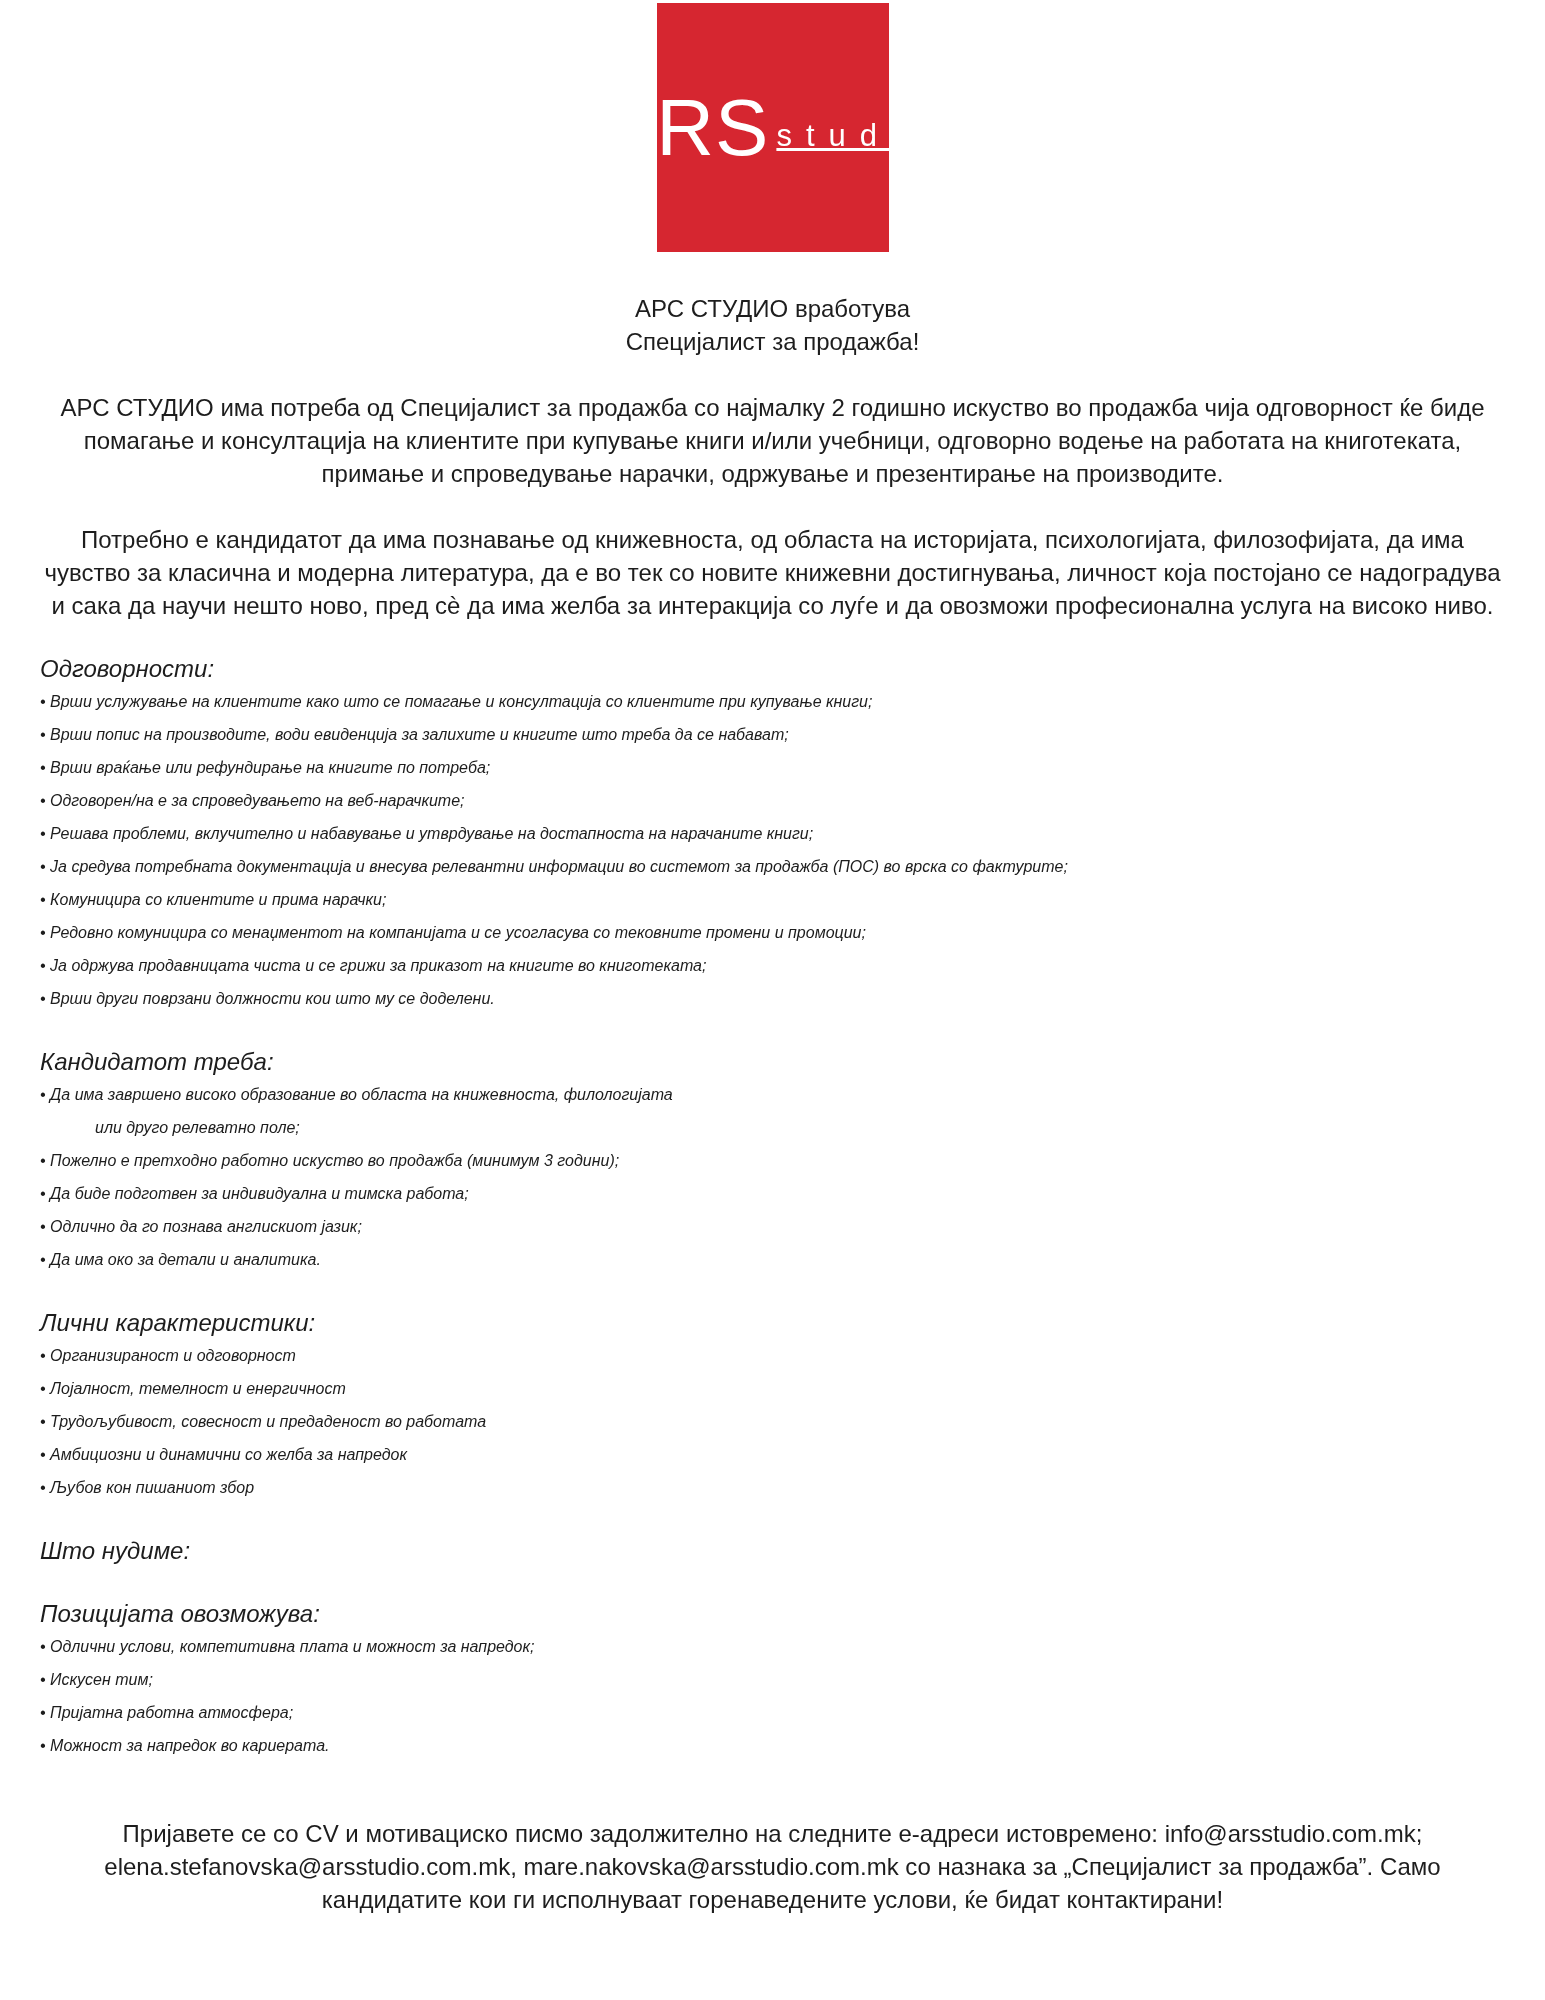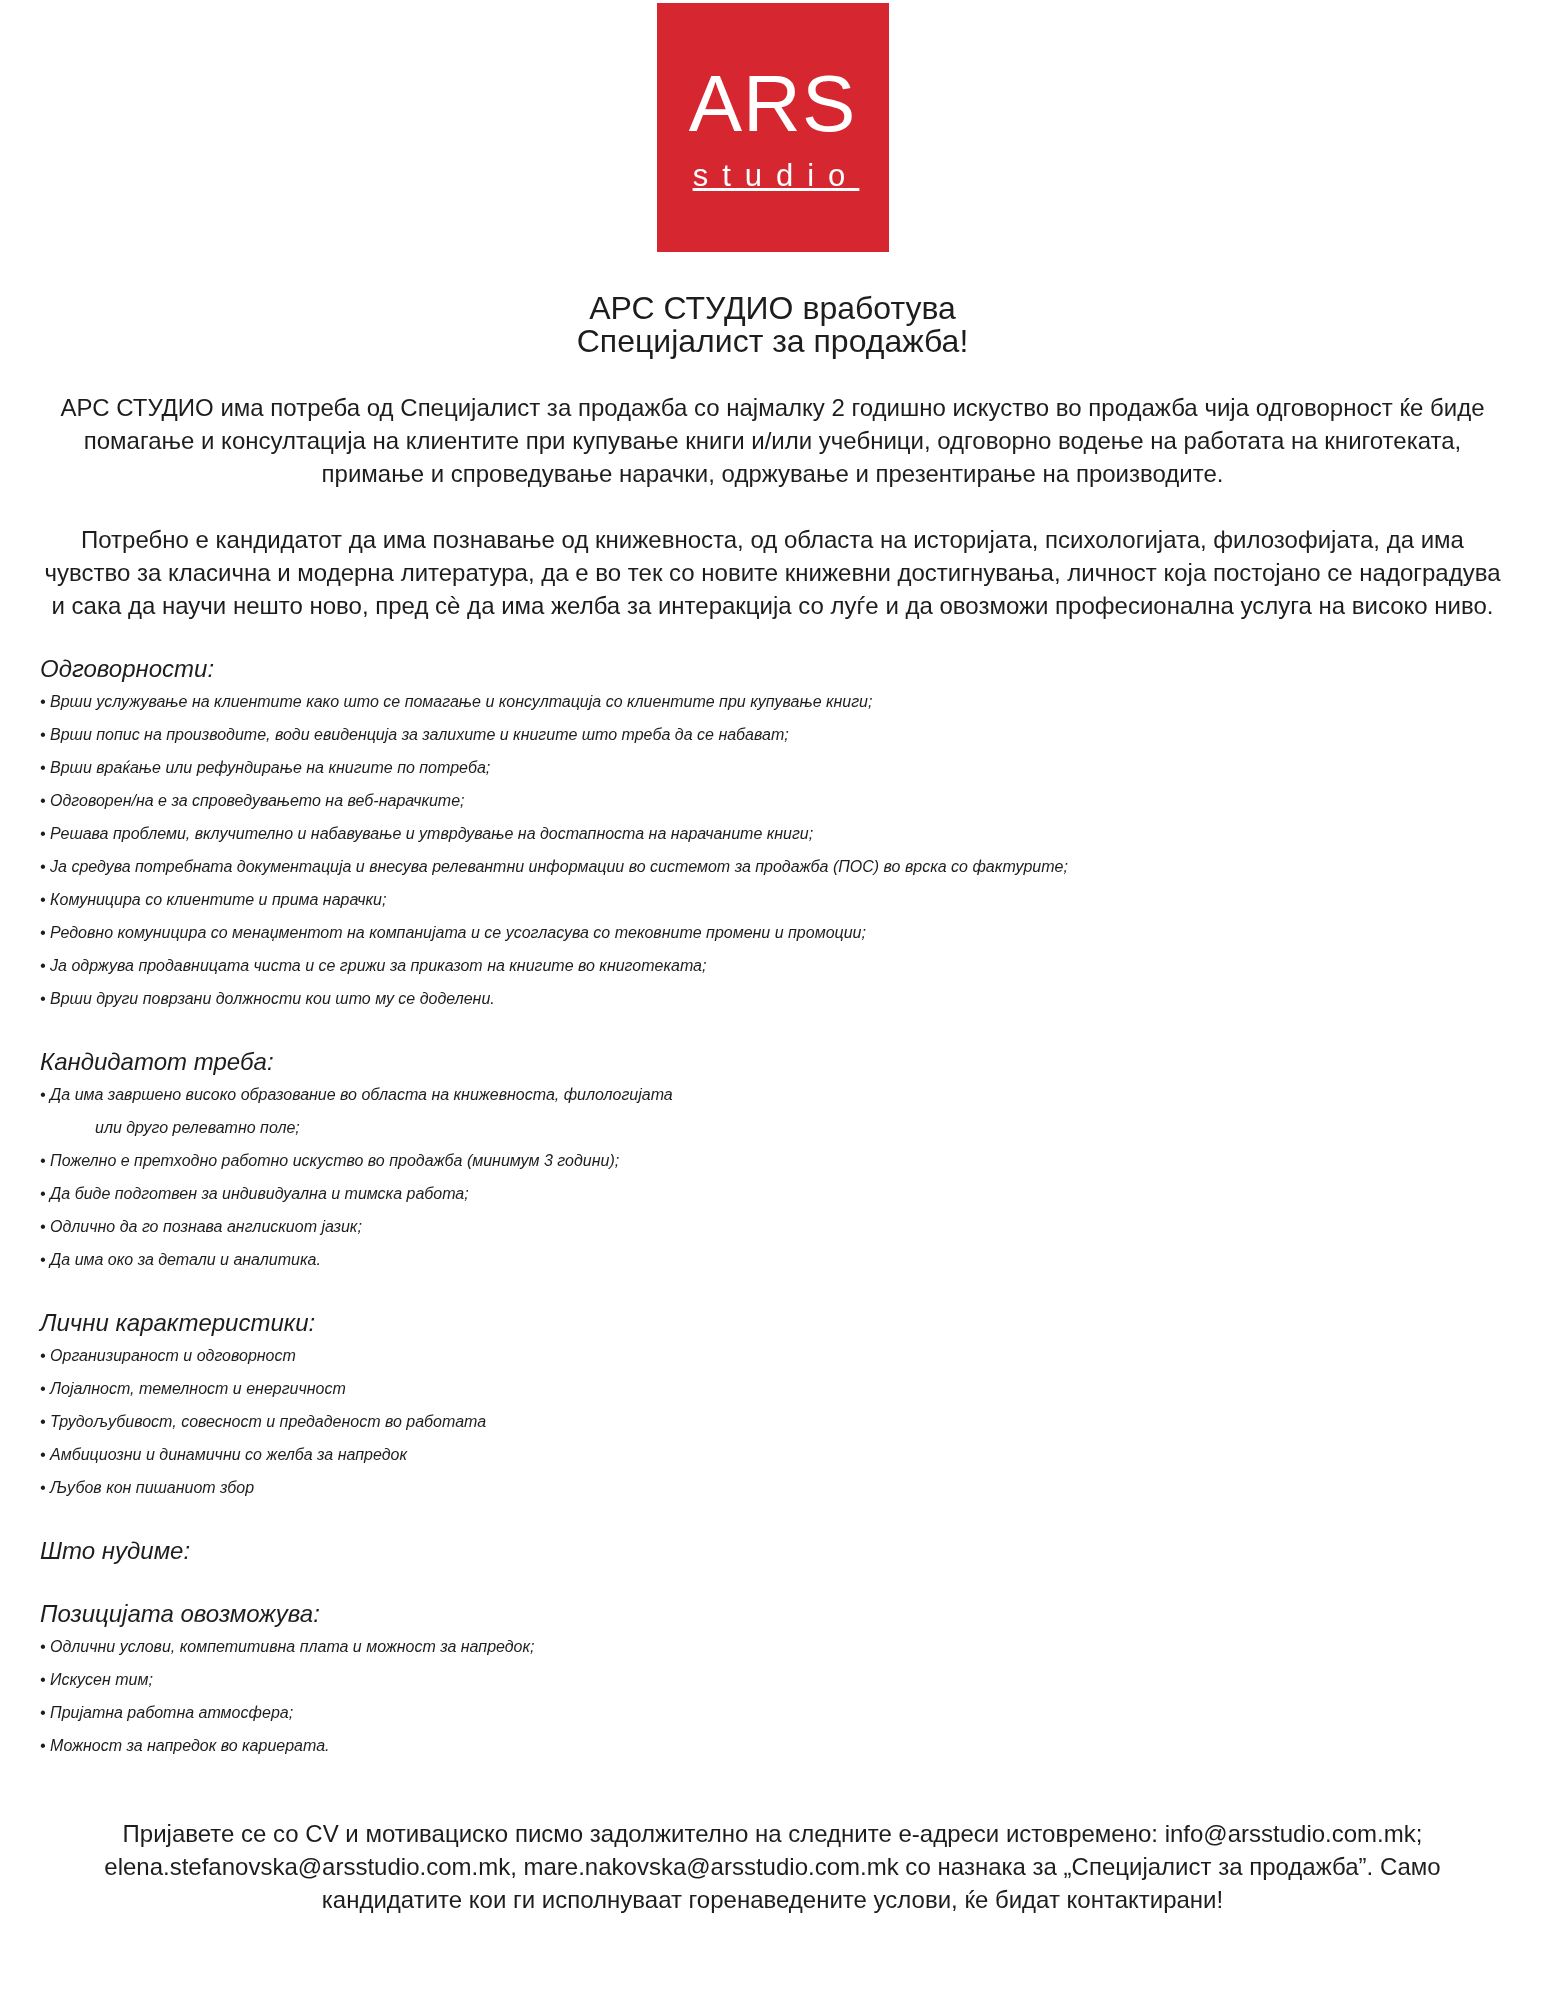--- a/index.html
+++ b/index.html
@@ -7,32 +7,32 @@
     width: 1545px; height: 2000px; overflow: hidden;
     font-family: "Liberation Sans", "DejaVu Sans", sans-serif;
     color: #1d1d1d;
   }
   .page { width: 1545px; height: 2000px; box-sizing: border-box; padding: 3px 40px 0 40px; }
 
   
   .logo {
     width: 232px; height: 249px; margin: 0 auto;
     background: #d62630;
-    display: flex; flex-direction: column; align-items: center; justify-content: center;
+    display: flex; flex-direction: row; align-items: center; justify-content: center;
   }
   .logo-ars {
     color: #fff; font-size: 80px; font-weight: 500; line-height: 1; letter-spacing: 1px;
   }
   .logo-studio {
     color: #fff; font-size: 31px; font-weight: 400; letter-spacing: 14px; text-indent: 7px;
     margin-top: 16px; line-height: 1; text-decoration: underline;
   }
 
   
-  .title { text-align: center; margin-top: 40px; font-size: 32px; line-height: 33px; }
+  .title { text-align: center; margin-top: 40px; font-size: 24px; line-height: 33px; }
   p.centered { text-align: center; font-size: 24px; line-height: 33px; margin: 33px 0 0 0; }
   .section { margin-top: 30px; font-size: 24px; line-height: 33px; font-style: italic; }
   .heading { font-size: 24px; line-height: 33px; }
   ul.bullets { list-style: none; margin: 0; padding: 0; }
   ul.bullets li { font-size: 16px; line-height: 33px; }
   ul.bullets li::before { content: "\2022\00a0"; }
   ul.bullets li.no-bullet::before { content: none; }
   ul.bullets li.no-bullet { padding-left: 55px; }
   .footer { text-align: center; font-size: 24px; line-height: 33px; margin-top: 55px; padding: 0 10px; }
 </style>

